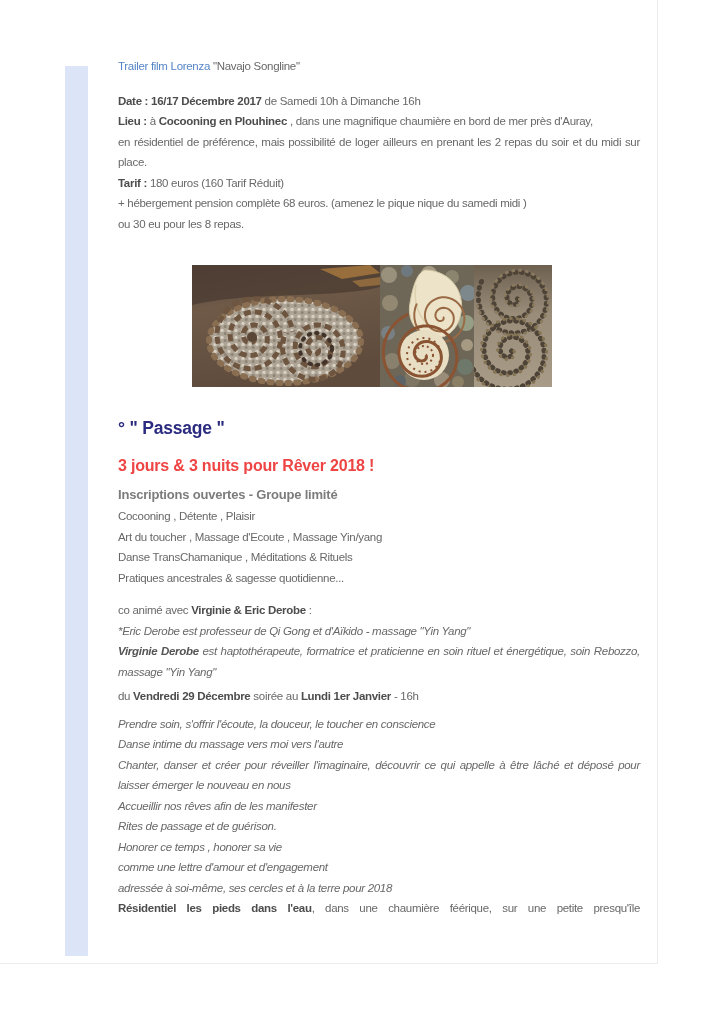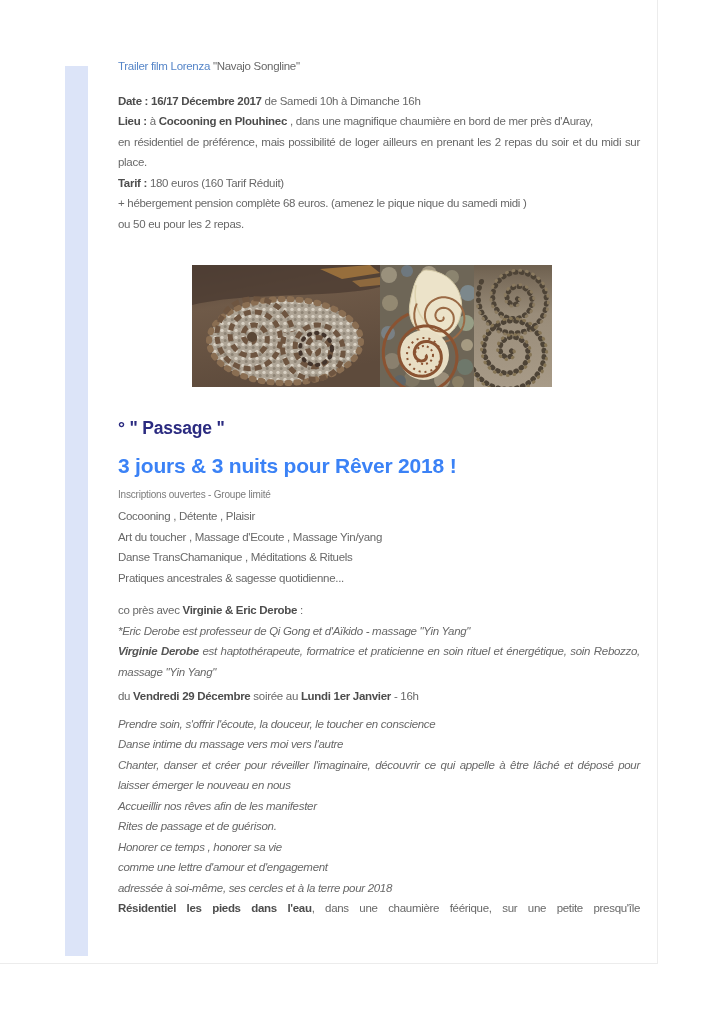--- a/index.html
+++ b/index.html
@@ -36,26 +36,26 @@
   .photos{margin:31px 0 0 74px;display:flex;height:122px;}
   .photos figure{margin:0;padding:0;display:block;}
   .ph1{width:188px;height:122px;margin-right:8px;}
   .ph2{width:94px;height:122px;margin-right:16px;}
   .ph3{width:78px;height:122px;}
   h1.doc{
     margin:30px 0 0 0;font-size:17.5px;line-height:22px;letter-spacing:-0.2px;
     color:#2b2b80;font-weight:bold;
   }
   h2.doc{
-    margin:17px 0 0 0;font-size:21px;line-height:19px;letter-spacing:-0.2px;
-    color:#3b82f6;font-weight:bold;
+    margin:17px 0 0 0;font-size:16px;line-height:19px;letter-spacing:-0.2px;
+    color:#ef4444;font-weight:bold;
   }
   h3.doc{
-    margin:12px 0 0 0;font-size:10px;line-height:15px;letter-spacing:-0.2px;
-    color:#7c7c7c;font-weight:normal;
+    margin:12px 0 0 0;font-size:13px;line-height:15px;letter-spacing:-0.2px;
+    color:#7c7c7c;font-weight:bold;
   }
   #blk-activities{margin-top:4px;}
   #blk-facilitators{margin-top:12px;}
   #blk-dates{margin-top:4px;}
   #blk-poem{margin-top:7px;}
   #blk-residential{}
 </style>
 </head>
 <body>
 
@@ -67,21 +67,21 @@
     <div id="blk-intro" class="block">
         <div class="line"><a class="link">Trailer film Lorenza</a><span class=""> "Navajo Songline"</span></div>
       </div>
 
     <div id="blk-details" class="block">
         <div class="line"><span class="b ">Date : 16/17 Décembre 2017</span><span class=""> de Samedi 10h à Dimanche 16h</span></div>
         <div class="line just"><span class="b ">Lieu :</span><span class=""> à </span><span class="b ">Cocooning en Plouhinec</span><span class=""> , dans une magnifique chaumière en bord de mer près d'Auray,</span></div>
         <div class="line just"><span class="">en résidentiel de préférence, mais possibilité de loger ailleurs en prenant les 2 repas du soir et du midi sur place.</span></div>
         <div class="line"><span class="b ">Tarif :</span><span class=""> 180 euros (160 Tarif Réduit)</span></div>
         <div class="line"><span class="">+ hébergement pension complète 68 euros. (amenez le pique nique du samedi midi )</span></div>
-        <div class="line"><span class="">ou 50 eu pour les 2 repas.</span></div>
+        <div class="line"><span class="">ou 30 eu pour les 8 repas.</span></div>
       </div>
 
     <div class="photos">
 
       <figure class="ph1" title="Double spirale de galets sur la roche">
         <svg width="188" height="122" viewBox="0 0 188 122">
           <defs>
             <linearGradient id="rock1" x1="0" y1="0" x2="0.3" y2="1">
               <stop offset="0" stop-color="#55443a"></stop>
               <stop offset="0.35" stop-color="#6f5a48"></stop>
@@ -158,21 +158,21 @@
     <h2 class="doc">3 jours &amp; 3 nuits pour Rêver 2018 !</h2>
     <h3 class="doc">Inscriptions ouvertes - Groupe limité</h3>
 
     <div id="blk-activities" class="block">
         <div class="line"><span class="">Cocooning , Détente , Plaisir</span></div>
         <div class="line"><span class="">Art du toucher , Massage d'Ecoute , Massage Yin/yang</span></div>
         <div class="line"><span class="">Danse TransChamanique , Méditations &amp; Rituels</span></div>
         <div class="line"><span class="">Pratiques ancestrales &amp; sagesse quotidienne...</span></div>
       </div>
     <div id="blk-facilitators" class="block">
-        <div class="line"><span class="">co près avec </span><span class="b ">Virginie &amp; Eric Derobe</span><span class=""> :</span></div>
+        <div class="line"><span class="">co animé avec </span><span class="b ">Virginie &amp; Eric Derobe</span><span class=""> :</span></div>
         <div class="line"><span class="i ">*Eric Derobe est professeur de Qi Gong et d'Aïkido - massage "Yin Yang"</span></div>
         <div class="line just"><span class="b i ">Virginie Derobe</span><span class="i "> est haptothérapeute, formatrice et praticienne en soin rituel et énergétique, soin Rebozzo, massage "Yin Yang"</span></div>
       </div>
     <div id="blk-dates" class="block">
         <div class="line"><span class="">du </span><span class="b ">Vendredi 29 Décembre</span><span class=""> soirée au </span><span class="b ">Lundi 1er Janvier</span><span class=""> - 16h</span></div>
       </div>
     <div id="blk-poem" class="block italic">
         <div class="line"><span class="">Prendre soin, s'offrir l'écoute, la douceur, le toucher en conscience</span></div>
         <div class="line"><span class="">Danse intime du massage vers moi vers l'autre</span></div>
         <div class="line just"><span class="">Chanter, danser et créer pour réveiller l'imaginaire, découvrir ce qui appelle à être lâché et déposé pour laisser émerger le nouveau en nous</span></div>

